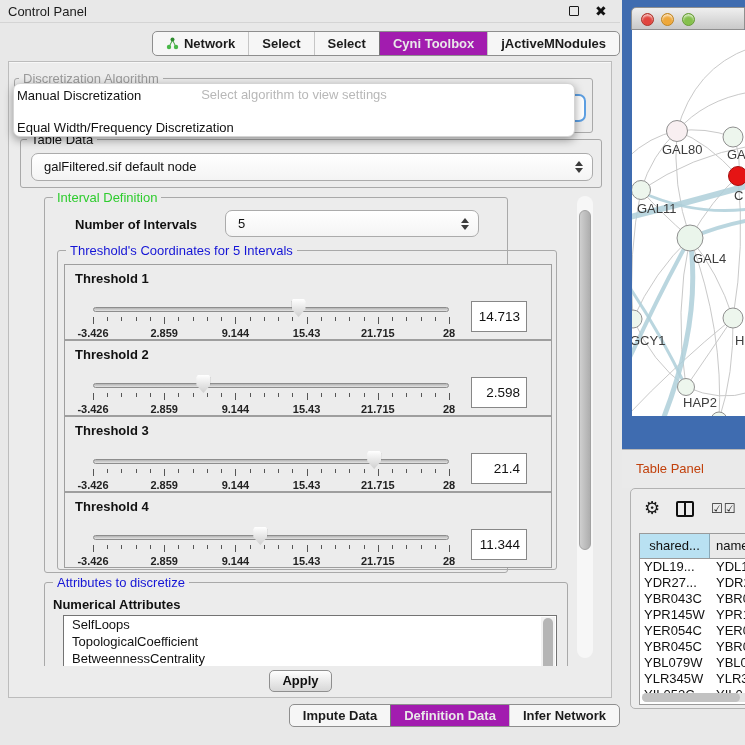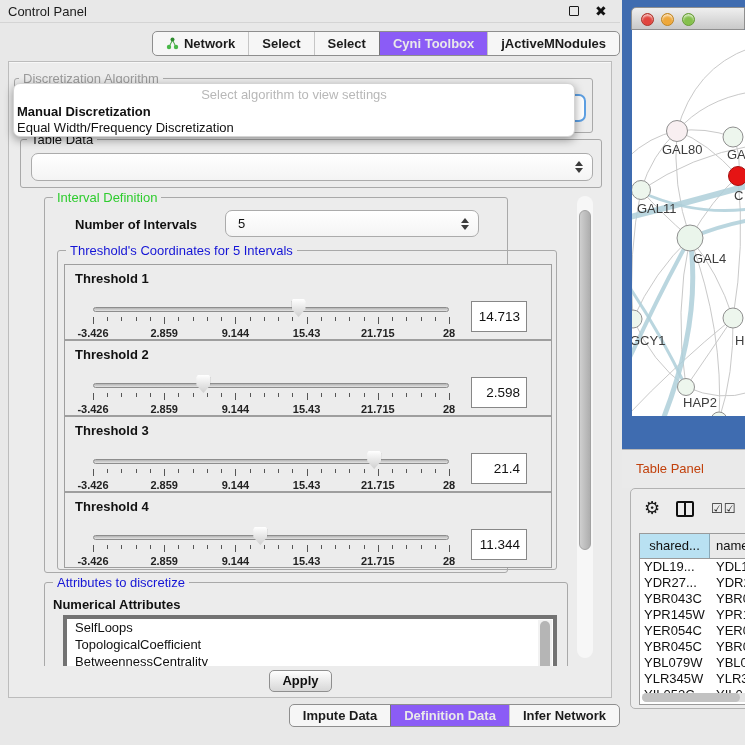--- a/index.html
+++ b/index.html
@@ -13,42 +13,42 @@
 .titlebar{position:absolute;left:0;top:0;width:620px;height:23px;border-bottom:1px solid #d4d4d4}
 .win-title{position:absolute;left:8px;top:4px;color:#1b1b1b}
 .float-icon{position:absolute;left:569px;top:6px;width:10px;height:10px;border:1.5px solid #1a1a1a;border-radius:1px}
 .close-icon{position:absolute;left:595px;top:2px;font-size:14px;font-weight:bold;color:#111;line-height:18px}
 
 
 .tabbar{position:absolute;left:0;width:620px;display:flex;justify-content:flex-end}
 .tabbar-inner{display:inline-flex;border:1px solid #8e8e8e;border-radius:5px;overflow:hidden;background:#f6f6f6;height:25px}
 .tab{display:flex;align-items:center;gap:5px;padding:0 13px;font-weight:bold;color:#1b1b1b;border-left:1px solid #c6c6c6;cursor:default}
 .tab:first-child{border-left:none}
-.tab.selected{background:#8b5cf6;color:#e9e9e9;border-color:#767676}
+.tab.selected{background:#a21caf;color:#e9e9e9;border-color:#767676}
 #topTabs{top:31px}
 #bottomTabs{top:704px}
 #bottomTabs .tabbar-inner{height:23px}
 
 
 .main-panel{position:absolute;left:8px;top:61px;width:604px;height:637px;background:#ececec;border:1px solid #bcbcbc;box-shadow:inset 0 1px 0 #f7f7f7}
 .group{position:absolute;border:1px solid #a9a9a9;border-radius:3px}
 .chip{position:absolute;top:-8px;left:8px;background:#ececec;padding:0 4px;white-space:nowrap}
 .chip.green{color:#2ecc2e}.chip.blue{color:#1515d6}.chip.muted{color:#9a9a9a}
 
 .combo{position:absolute;background:linear-gradient(#ffffff,#f4f4f4);border:1px solid #ababab;border-radius:7px;line-height:25px;padding-left:12px;color:#111;overflow:hidden;white-space:nowrap}
 .stepper{position:absolute;right:9px;top:50%;transform:translateY(-50%);display:flex;flex-direction:column;gap:2px}
 .stepper .up{width:0;height:0;border-left:4px solid transparent;border-right:4px solid transparent;border-bottom:5px solid #3c3c3c}
 .stepper .down{width:0;height:0;border-left:4px solid transparent;border-right:4px solid transparent;border-top:5px solid #3c3c3c}
 .combo-focus{border:2px solid #5d9fe2;background:#fff;border-radius:7px}
 
 
 .popup{position:absolute;left:13px;top:83px;width:562px;height:54px;background:#fff;border:1px solid #d4d4d4;border-radius:7px;box-shadow:0 3px 10px rgba(0,0,0,.38);z-index:5}
 .popup .hint{position:absolute;top:3px;left:0;width:100%;text-align:center;color:#b8b8b8}
 .popup .opt{position:absolute;left:3px;white-space:nowrap}
-.popup .opt.b{font-weight:bold;top:20px}
+.popup .opt.b{font-weight:normal;top:4px}
 .popup .opt.r{top:36px}
 
 
 .clip{position:absolute;left:20px;top:192px;width:556px;height:474px;overflow:hidden}
 
 .num-label{position:absolute;left:30px;top:19px;font-weight:bold}
 
 .threshold-row{position:absolute;left:6px;width:488px;height:76px;border:1px solid #9e9e9e;background:#ececec}
 .t-label{position:absolute;left:10px;top:6px;font-weight:bold}
 .slider{position:absolute;left:28px;top:30px;width:356px;height:44px}
@@ -56,21 +56,21 @@
 .handle{position:absolute;top:4px;width:14px;height:18px;background:linear-gradient(#ffffff,#cfcfcf);
   clip-path:polygon(10% 0,90% 0,100% 12%,100% 55%,50% 100%,0 55%,0 12%);filter:drop-shadow(0 0 1px #777)}
 .ticks{position:absolute;left:0;top:22px;width:356px;height:8px}
 .tick{position:absolute;width:1px;background:#555;top:0;height:4px}
 .tick.major{height:7px}
 .tick-labels{position:absolute;left:0;top:32px;width:356px;height:12px}
 .tick-label{position:absolute;transform:translateX(-50%);font-size:11px;font-weight:bold;color:#222;white-space:nowrap}
 .value-box{position:absolute;left:406px;top:36px;width:56px;height:31px;background:#fff;border:1px solid #878787;line-height:29px;text-align:right;padding-right:6px;font-size:13.5px}
 
 .list-label{position:absolute;left:8px;top:14px;font-weight:bold}
-.attr-list{position:absolute;left:18px;top:32px;width:494px;height:86px;background:#fff;border:4px solid #737373}
+.attr-list{position:absolute;left:18px;top:32px;width:494px;height:86px;background:#fff;border:1px solid #737373}
 .attr-item{padding:1px 0 1px 8px;line-height:15px;white-space:nowrap}
 .attr-scrollbar{position:absolute;right:1px;top:1px;bottom:1px;width:14px;background:#f2f2f2}
 .attr-thumb{position:absolute;left:2px;top:1px;width:10px;height:75px;background:#b5b5b5;border-radius:5px}
 
 .outer-scrollbar{position:absolute;left:577px;top:196px;width:16px;height:462px;background:#f7f7f7;border-radius:8px}
 .outer-thumb{position:absolute;left:2px;top:14px;width:12px;height:340px;background:linear-gradient(90deg,#cfcfcf,#aeaeae);border:1px solid #a2a2a2;border-radius:6px}
 
 .apply-button{position:absolute;left:269px;top:670px;width:63px;height:22px;border:1px solid #8f8f8f;border-radius:5px;
   background:linear-gradient(#fefefe,#d7d7d7);text-align:center;line-height:20px;font-weight:600;cursor:default}
 
@@ -149,20 +149,21 @@
 
     <div class="popup">
       <div class="hint">Select algorithm to view settings</div>
       <div class="opt b">Manual Discretization</div>
       <div class="opt r">Equal Width/Frequency Discretization</div>
     </div>
 
     <div class="group" style="left:20px;top:139px;width:582px;height:49px">
       <span class="chip" style="left:6px;color:#111">Table Data</span>
       <div class="combo" style="left:10px;top:13px;width:562px;height:28px">
+        <span>galFiltered.sif default node</span>
         <span class="stepper">
             <i class="up"></i>
             <i class="down"></i>
           </span>
       </div>
     </div>
 
     <div class="clip">
 
       <div class="group" style="left:24px;top:5px;width:464px;height:376px">

